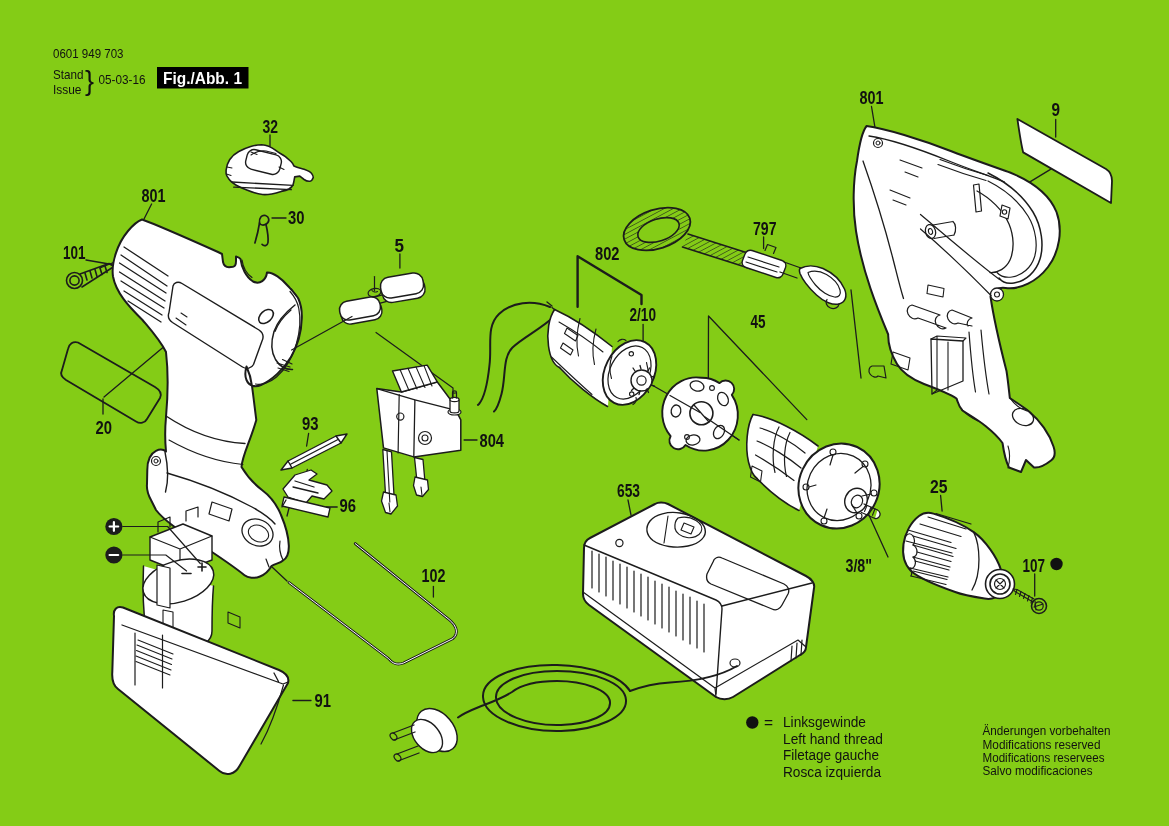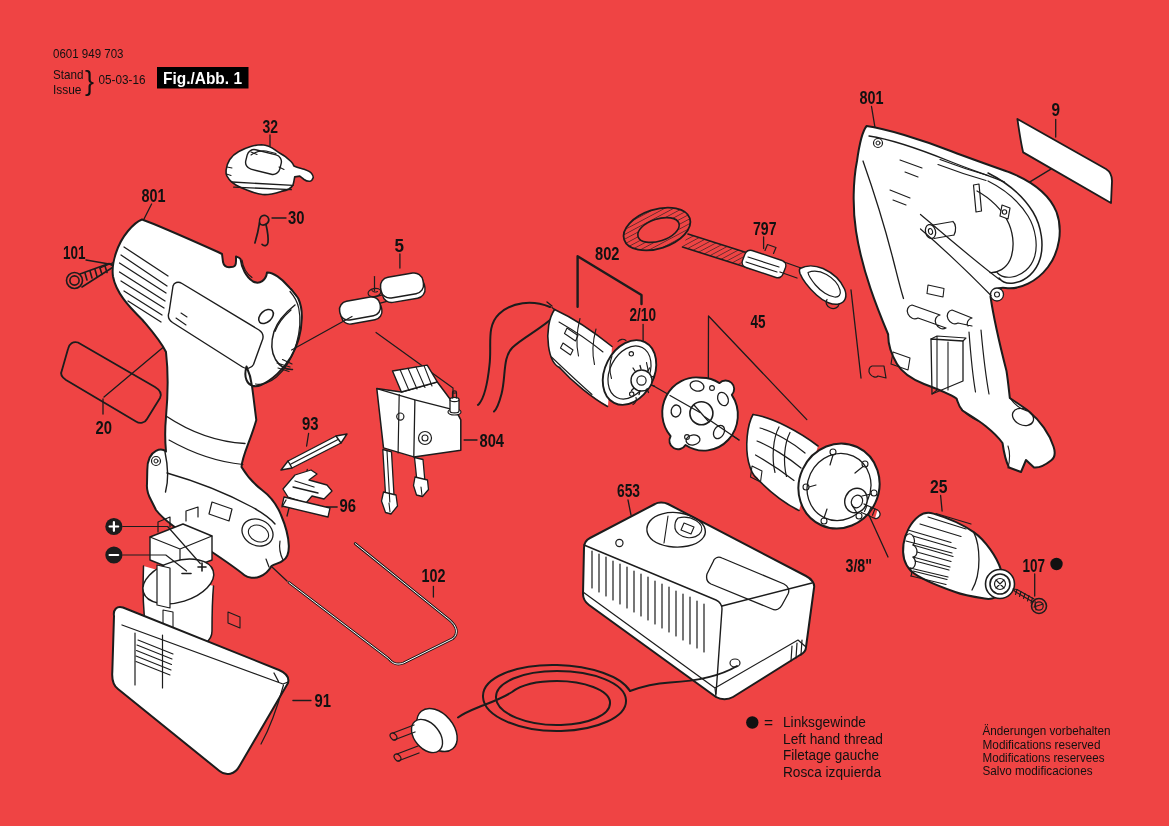--- a/index.html
+++ b/index.html
@@ -1,15 +1,15 @@
 <!DOCTYPE html>
 <html><head><meta charset="utf-8">
 <style>
 html,body{margin:0;padding:0;background:#fff}
-#page{position:relative;width:1169px;height:826px;overflow:hidden;background:#ef4444}
+#page{position:relative;width:1169px;height:826px;overflow:hidden;background:#84cc16}
 svg{position:absolute;left:0;top:0}
 </style></head>
 <body>
 <div id="page">
 <svg width="1169" height="826" viewBox="0 0 1169 826">
 <defs>
 <pattern id="hatch" patternUnits="userSpaceOnUse" width="4.2" height="4.2" patternTransform="rotate(62)">
   <line x1="0" y1="0" x2="0" y2="4.2" stroke="#1c1c1c" stroke-width="1.1"></line>
 </pattern>
 </defs>

